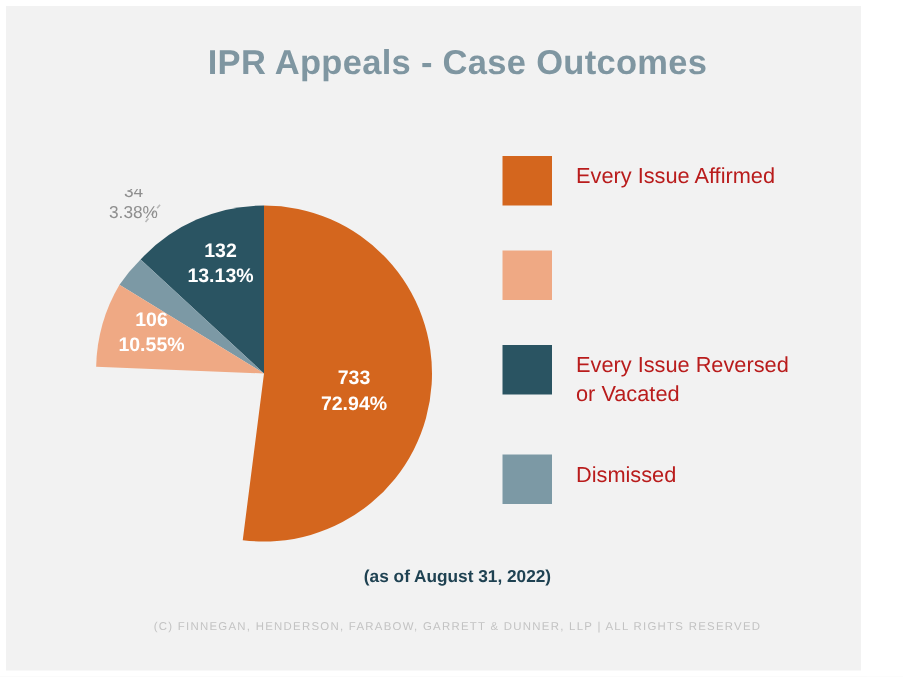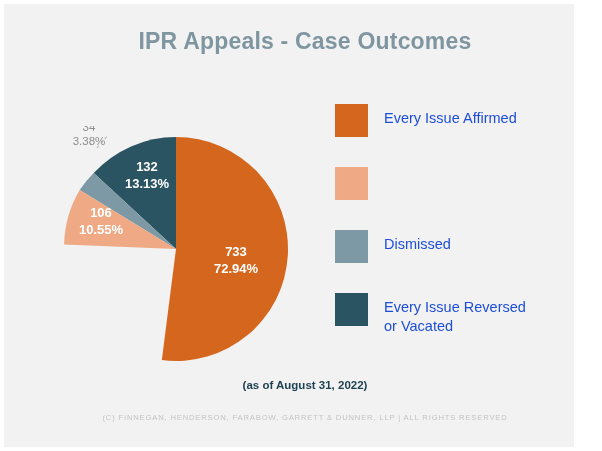--- a/index.html
+++ b/index.html
@@ -80,21 +80,21 @@
     margin-bottom: 30px;
   }
   .legend-swatch {
     width: 33px;
     height: 33px;
     flex: 0 0 33px;
     margin-right: 16px;
   }
   .legend-text {
     font-size: 14.5px;
-    color: #1d4ed8;
+    color: #b91c1c;
     line-height: 19px;
     padding-top: 5px;
     white-space: pre-line;
   }
 
   
   #asof-note {
     position: absolute;
     left: 0;
     top: 375px;
@@ -154,28 +154,28 @@
     <div class="legend-row">
       <div class="legend-swatch" style="background:#d4661e"></div>
       <div class="legend-text">Every Issue Affirmed</div>
     </div>
 
     <div class="legend-row">
       <div class="legend-swatch" style="background:#efa984"></div>
     </div>
 
     <div class="legend-row">
-      <div class="legend-swatch" style="background:#7c99a5"></div>
-      <div class="legend-text">Dismissed</div>
+      <div class="legend-swatch" style="background:#2a5462"></div>
+      <div class="legend-text">Every Issue Reversed
+or Vacated</div>
     </div>
 
     <div class="legend-row">
-      <div class="legend-swatch" style="background:#2a5462"></div>
-      <div class="legend-text">Every Issue Reversed
-or Vacated</div>
+      <div class="legend-swatch" style="background:#7c99a5"></div>
+      <div class="legend-text">Dismissed</div>
     </div>
 
   </div>
 
   <div id="asof-note">(as of August 31, 2022)</div>
   <div id="copyright">(C) FINNEGAN, HENDERSON, FARABOW, GARRETT &amp; DUNNER, LLP | ALL RIGHTS RESERVED</div>
 
 </div>
 
 </body></html>

